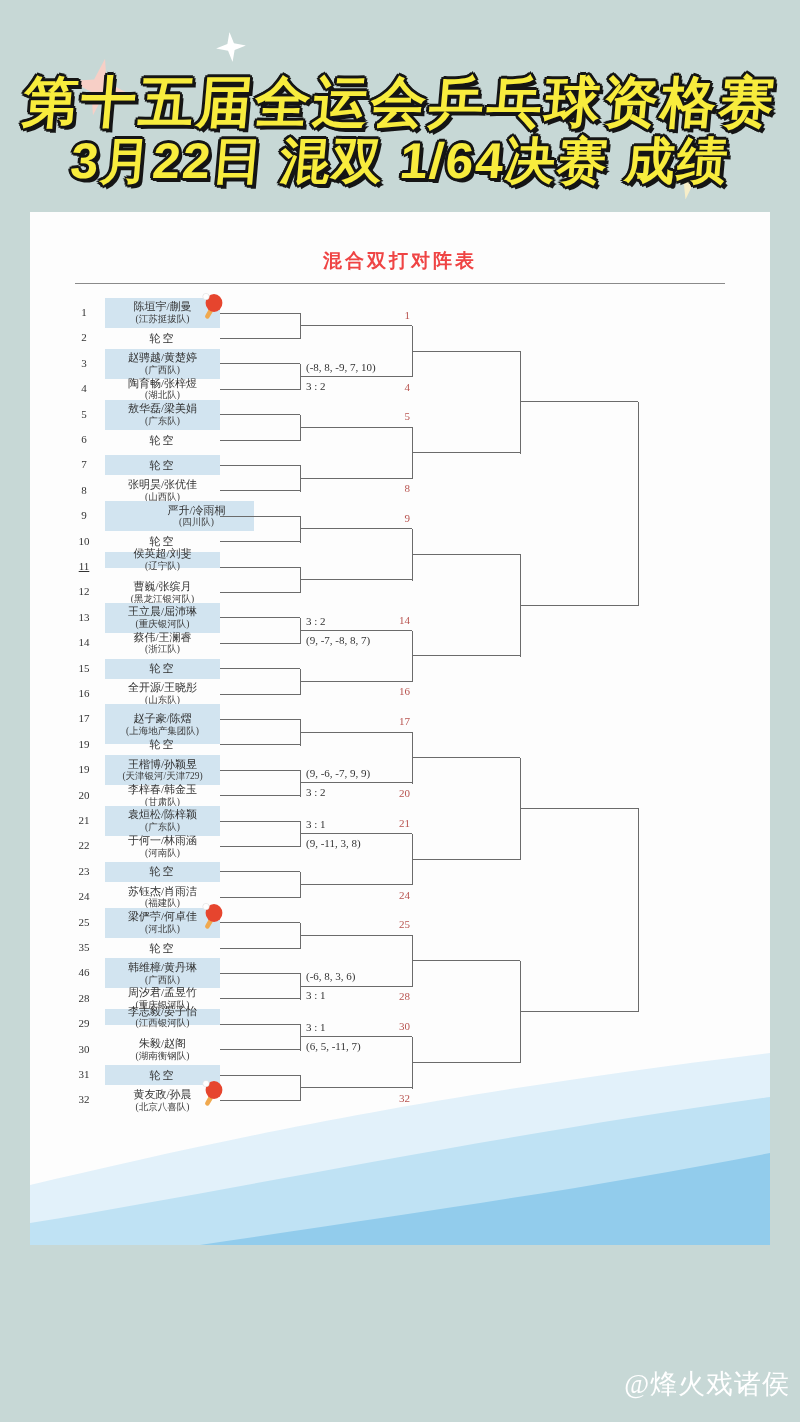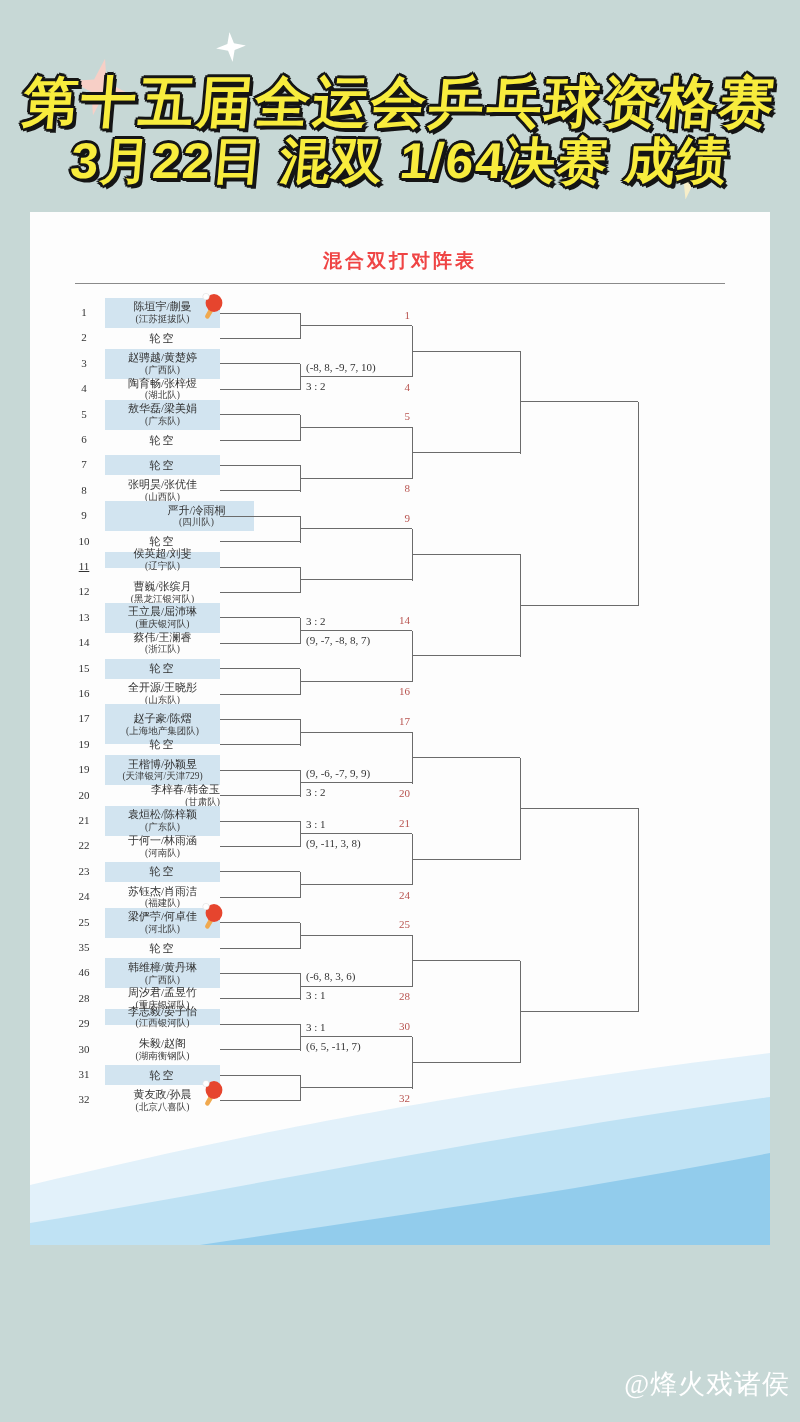--- a/index.html
+++ b/index.html
@@ -199,21 +199,21 @@
       <div class="byelab">轮空</div>
     </div>
     <div class="bl" style="left: 220px; top: 744.3px; width: 80px; height: 1px;"></div>
     <div class="enum" style="left: 70px; top: 763.2px;">19</div>
     <div class="ebox blue" style="top: 755.2px; height: 30px;">
       <div class="names">王楷博/孙颖昱</div>
       <div class="team">(天津银河/天津729)</div>
     </div>
     <div class="bl" style="left: 220px; top: 769.7px; width: 80px; height: 1px;"></div>
     <div class="enum" style="left: 70px; top: 788.6px;">20</div>
-    <div class="ebox" style="top: 780.6px; height: 30px; align-items: flex-end;">
+    <div class="ebox" style="top: 780.6px; height: 30px;">
       <div class="names">李梓春/韩金玉</div>
       <div class="team">(甘肃队)</div>
     </div>
     <div class="bl" style="left: 220px; top: 795.1px; width: 80px; height: 1px;"></div>
     <div class="enum" style="left: 70px; top: 814px;">21</div>
     <div class="ebox blue" style="top: 806px; height: 30px;">
       <div class="names">袁烜松/陈梓颖</div>
       <div class="team">(广东队)</div>
     </div>
     <div class="bl" style="left: 220px; top: 820.5px; width: 80px; height: 1px;"></div>

